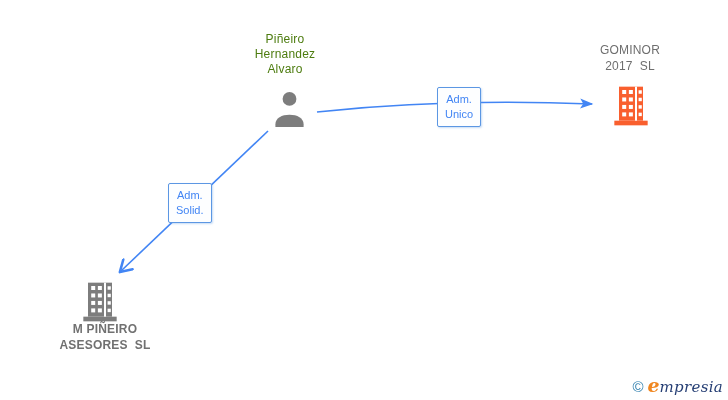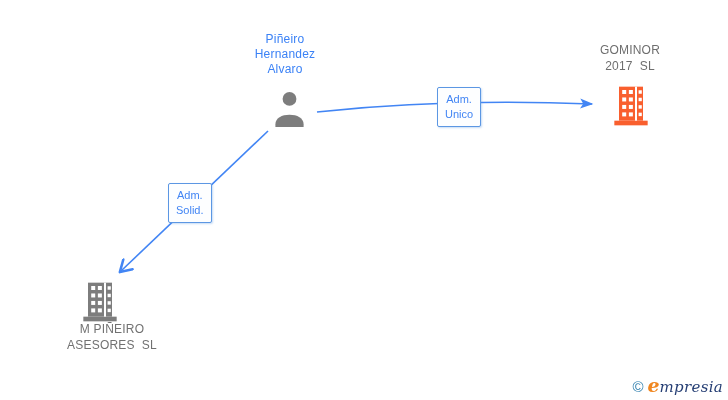--- a/index.html
+++ b/index.html
@@ -19,21 +19,21 @@
     position: absolute;
     top: 0; left: 0;
     width: 728px; height: 400px;
     pointer-events: none;
   }
   .node-label {
     position: absolute;
     text-align: center;
     font-size: 12px;
     line-height: 15px;
-    color: #3b82f6;
+    color: #4d7c0f;
     white-space: pre;
     letter-spacing: 0.2px;
   }
   .node-label.company {
     line-height: 16px;
     color: #717171;
   }
   .node-label.bold {
     font-weight: normal;
     color: #6e6e6e;
@@ -154,21 +154,21 @@
         <rect x="6.4" y="19.8" width="3" height="3"></rect>
         <rect x="11.4" y="19.8" width="3" height="3"></rect>
         <rect x="18.7" y="3.2" width="2.4" height="2.6"></rect>
         <rect x="18.7" y="8.8" width="2.4" height="2.6"></rect>
         <rect x="18.7" y="14.4" width="2.4" height="2.6"></rect>
         <rect x="18.7" y="20" width="2.4" height="2.6"></rect>
       </g>
     </svg>
   </div>
 
-  <div class="node-label company" style="left:42px; top:321px; width:140px;">M PIÑEIRO
+  <div class="node-label company" style="left:35px; top:321px; width:140px;font-weight:bold;">M PIÑEIRO
 ASESORES  SL</div>
 
   <div class="edge-label" style="left:437px; top:87px;">Adm.
 Unico</div>
 
   <div class="edge-label" style="left:168px; top:183px;">Adm.
 Solid.</div>
 
   <div class="footer-logo">
     <span class="footer-copy">©</span>

